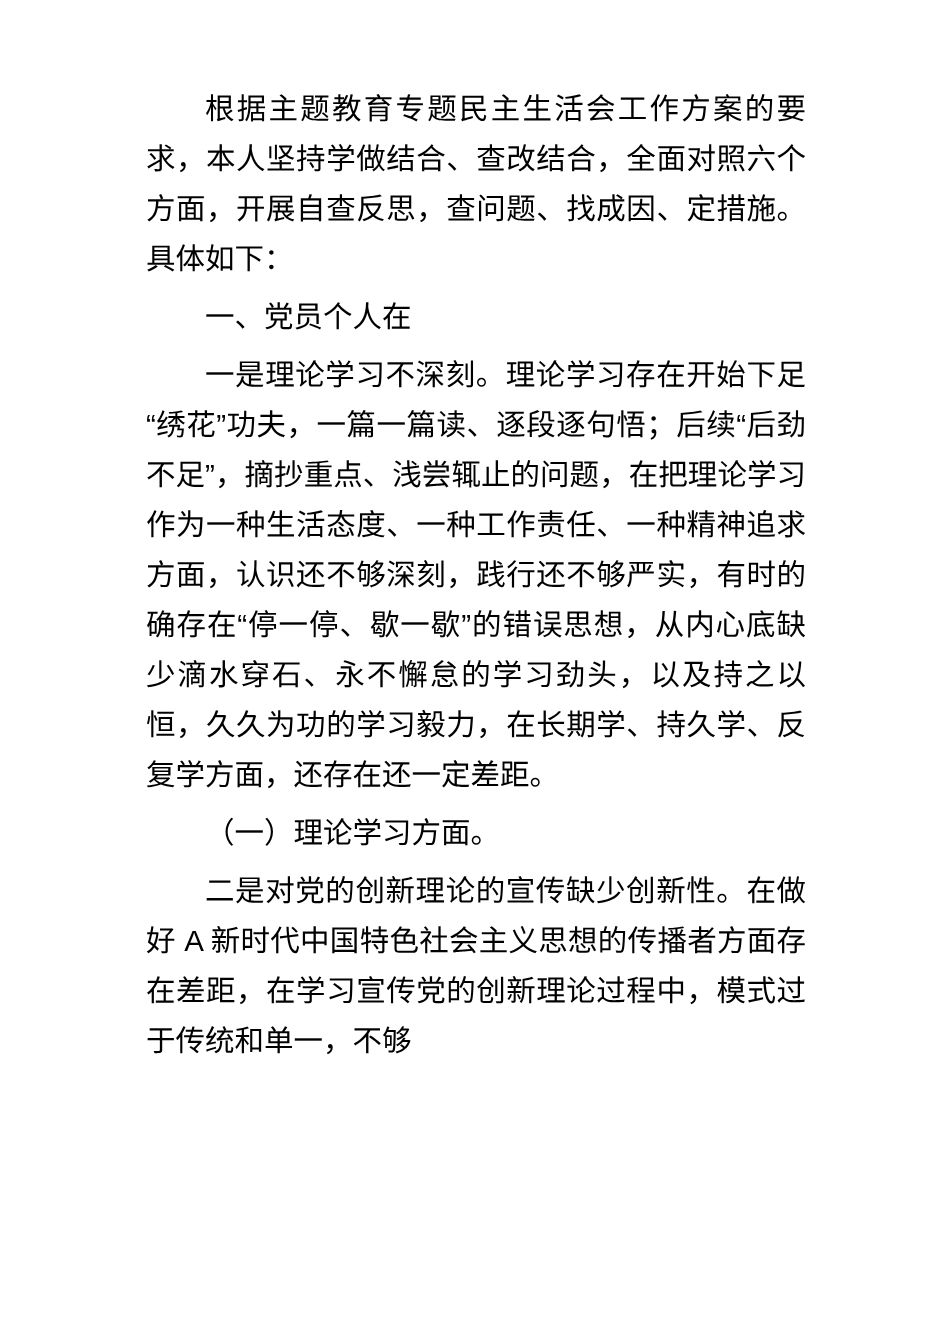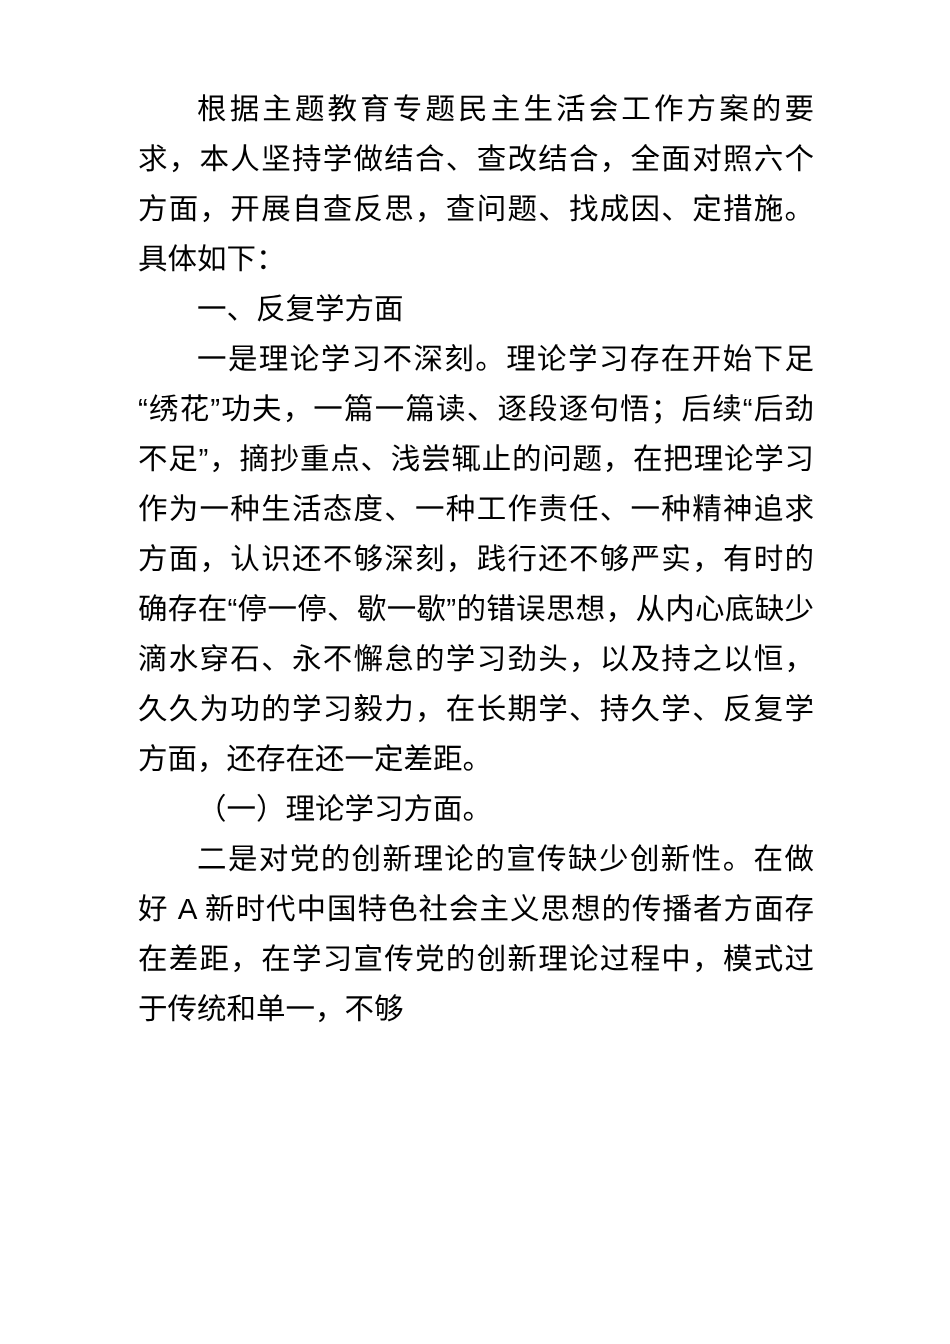--- a/index.html
+++ b/index.html
@@ -59,21 +59,21 @@
     text-align: center;
     text-align-last: center;
   }
 
   
   .para {
     font-size: 29.5px;
     line-height: 50px;
     text-align: justify;
     text-align-last: left;
-    margin: 0;
+    margin: 8px;
     word-break: break-all;
     color: #000000;
     font-weight: normal;
   }
 
   .para.indent {
     text-indent: 59px;
   }
 
   .para.first-para {
@@ -83,21 +83,21 @@
 </head>
 <body>
 
 <div class="page">
 
   <div class="doc-body">
 
 
     <p class="para indent first-para">根据主题教育专题民主生活会工作方案的要求，本人坚持学做结合、查改结合，全面对照六个方面，开展自查反思，查问题、找成因、定措施。具体如下：</p>
 
-    <p class="para indent">一、反复学方面</p>
+    <p class="para indent">一、党员个人在</p>
 
     <p class="para indent">一是理论学习不深刻。理论学习存在开始下足“绣花”功夫，一篇一篇读、逐段逐句悟；后续“后劲不足”，摘抄重点、浅尝辄止的问题，在把理论学习作为一种生活态度、一种工作责任、一种精神追求方面，认识还不够深刻，践行还不够严实，有时的确存在“停一停、歇一歇”的错误思想，从内心底缺少滴水穿石、永不懈怠的学习劲头，以及持之以恒，久久为功的学习毅力，在长期学、持久学、反复学方面，还存在还一定差距。</p>
 
     <p class="para indent">（一）理论学习方面。</p>
 
     <p class="para indent">二是对党的创新理论的宣传缺少创新性。在做好 A 新时代中国特色社会主义思想的传播者方面存在差距，在学习宣传党的创新理论过程中，模式过于传统和单一，不够</p>
 
   </div>
 
 </div>

